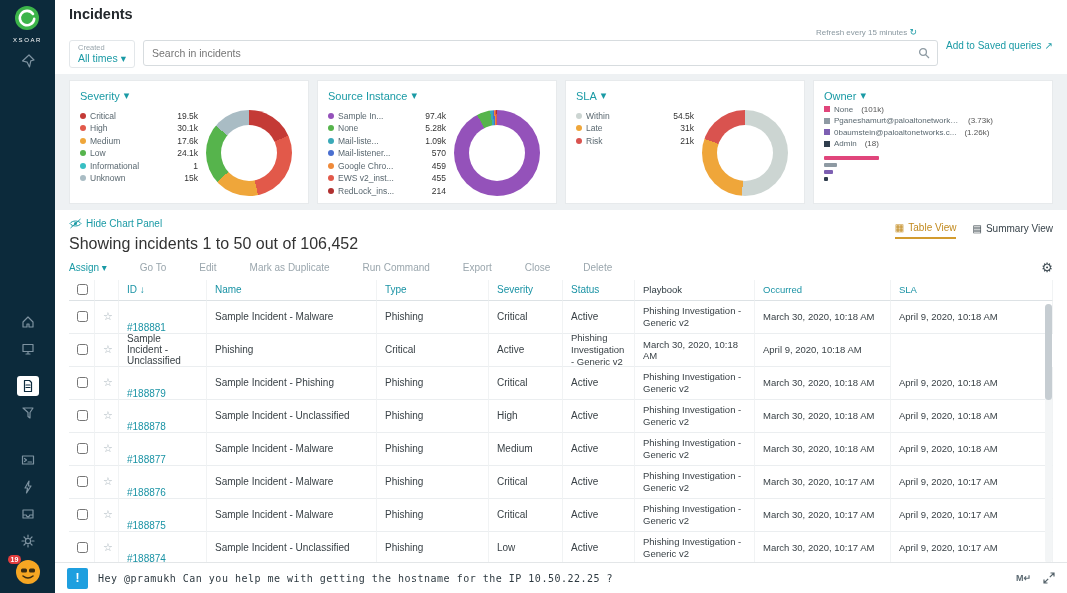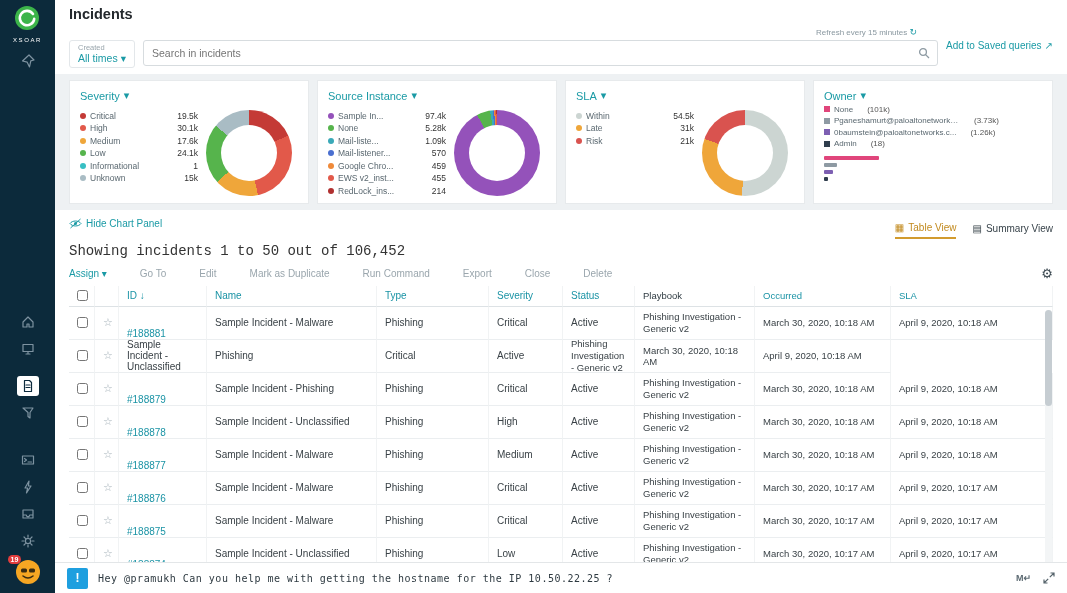--- a/index.html
+++ b/index.html
@@ -55,29 +55,29 @@
   .chart-body { display:flex; margin-top:6px; }
   .legend { flex:1; min-width:0; }
   .legend-row { display:flex; align-items:center; gap:4px; margin:2.5px 0; font-size:8.5px; color:#5a6870; cursor:pointer; }
   .dot { width:6px; height:6px; border-radius:50%; flex:none; }
   .sq  { width:6px; height:6px; flex:none; }
   .lg-label { overflow:hidden; text-overflow:ellipsis; white-space:nowrap; }
   .lg-val { margin-left:auto; color:#333; flex:none; }
   .legend-owner { flex:none; }
   .legend-owner .legend-row { font-size:8px; }
   .legend-owner .lg-label { max-width:126px; }
-  .legend-owner .lg-val { margin-left:10px; color:#555; }
+  .legend-owner .lg-val { margin-left:4px; color:#555; }
   .donut { width:86px; height:86px; border-radius:50%; position:relative; flex:none; margin:2px 6px 0 8px; }
   .donut:after { content:""; position:absolute; inset:15px; border-radius:50%; background:#fff; }
   .bars { margin-top:8px; }
   .hbar { height:4px; margin:3px 0; border-radius:1px; }
   
   .panel-controls { display:flex; padding:8px 14px 0; align-items:flex-start; }
   .hide-panel { color:#1a9aa5; font-size:10px; display:flex; gap:4px; align-items:center; cursor:pointer; }
-  .showing { font-size:14px; color:#333; margin-top:14px;font-family:Liberation Mono, monospace; }
+  .showing { font-size:16px; color:#333; margin-top:6px; }
   .views { margin-left:auto; display:flex; gap:16px; margin-top:4px; }
   .view { font-size:10px; color:#39444b; display:flex; gap:4px; align-items:center;
     padding-bottom:4px; cursor:pointer; }
   .view.active { color:#c28a1e; border-bottom:2px solid #d29b2e; }
   
   .toolbar { display:flex; gap:18px; padding:8px 14px 6px; align-items:center; }
   .tb-item { font-size:10px; color:#9aa6ad; cursor:pointer; }
   .tb-item.on { color:#1a9aa5; }
   .gear { margin-left:auto; color:#3d4a52; font-size:13px; cursor:pointer; line-height:1; }
   

